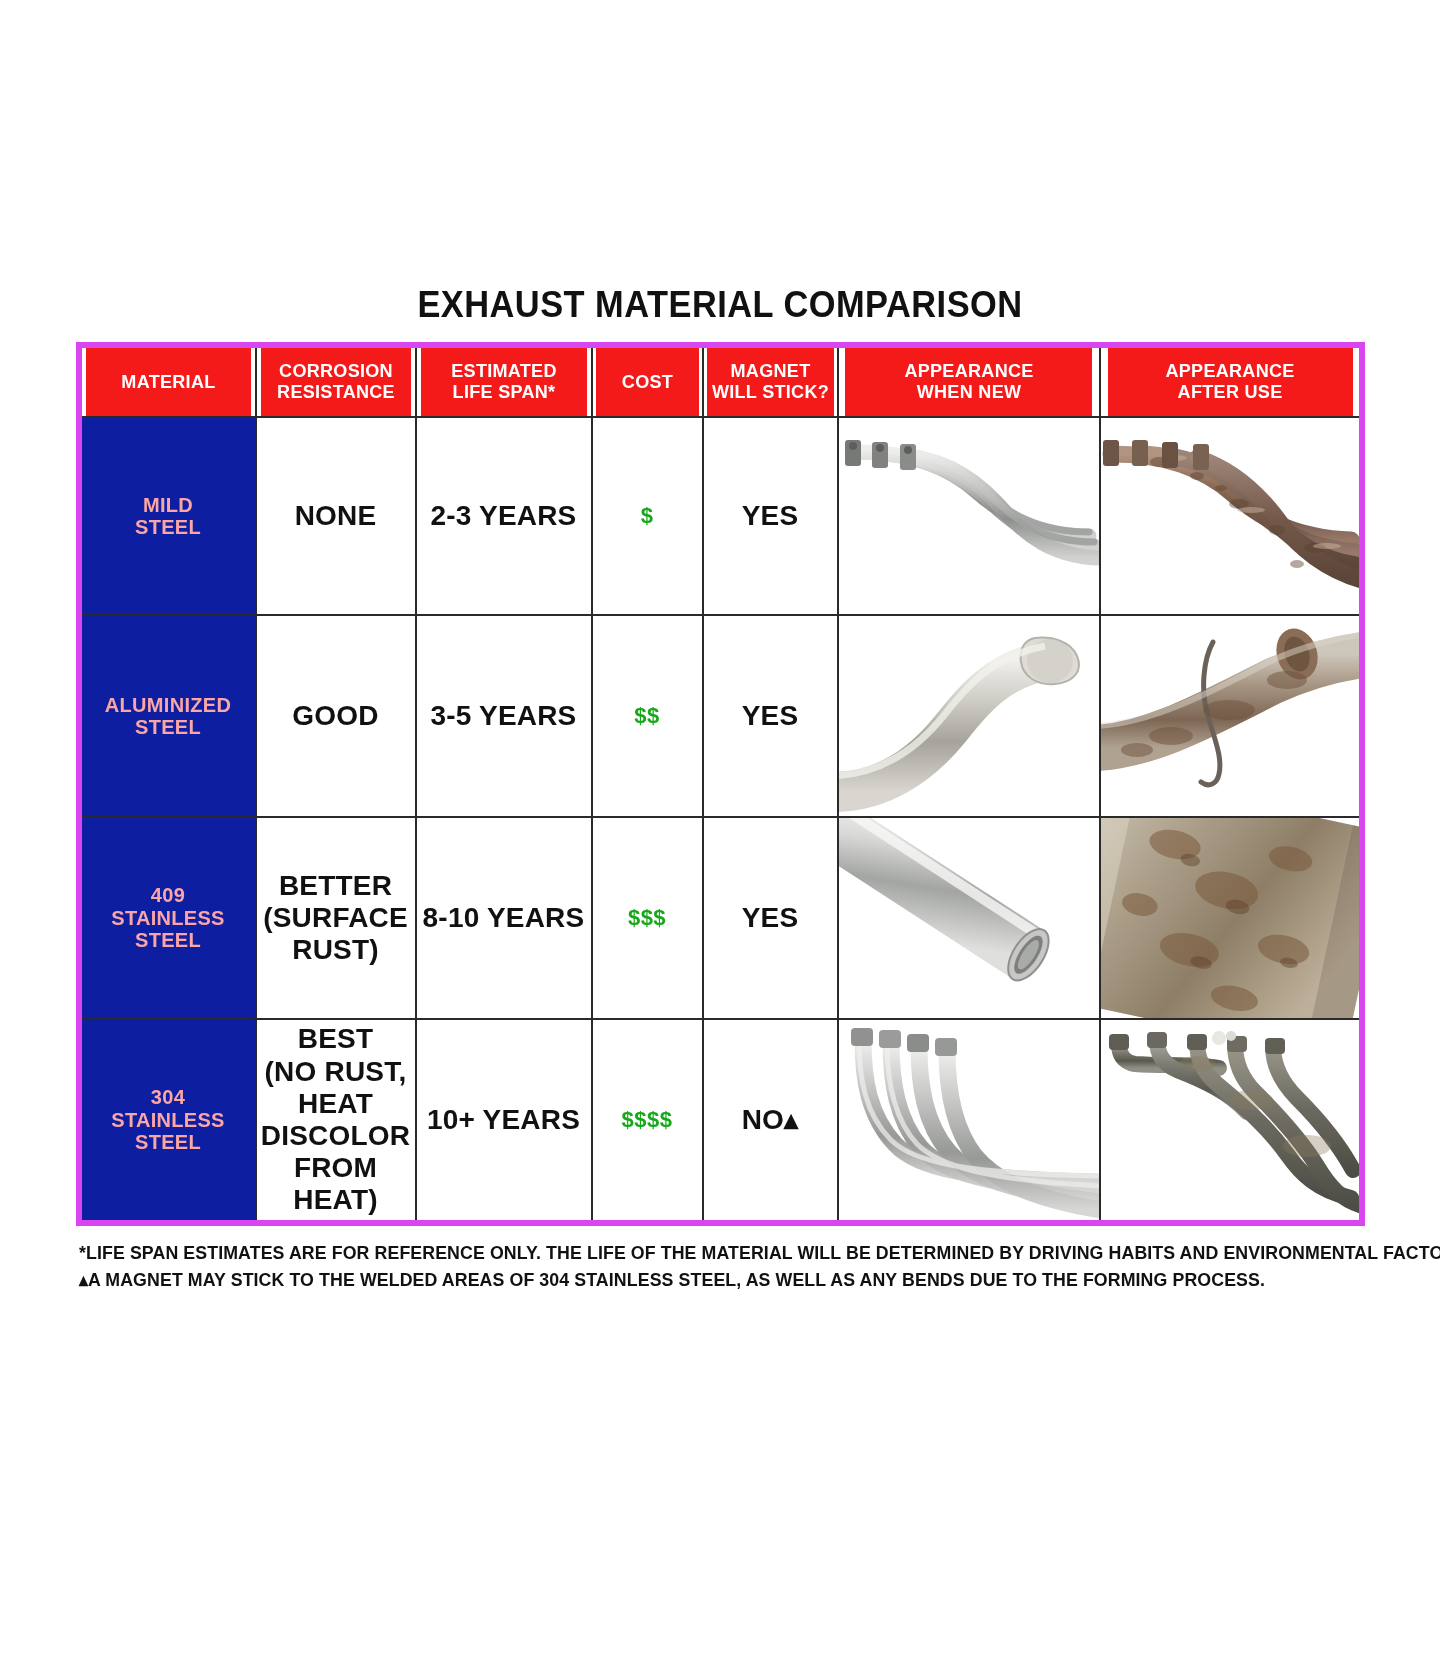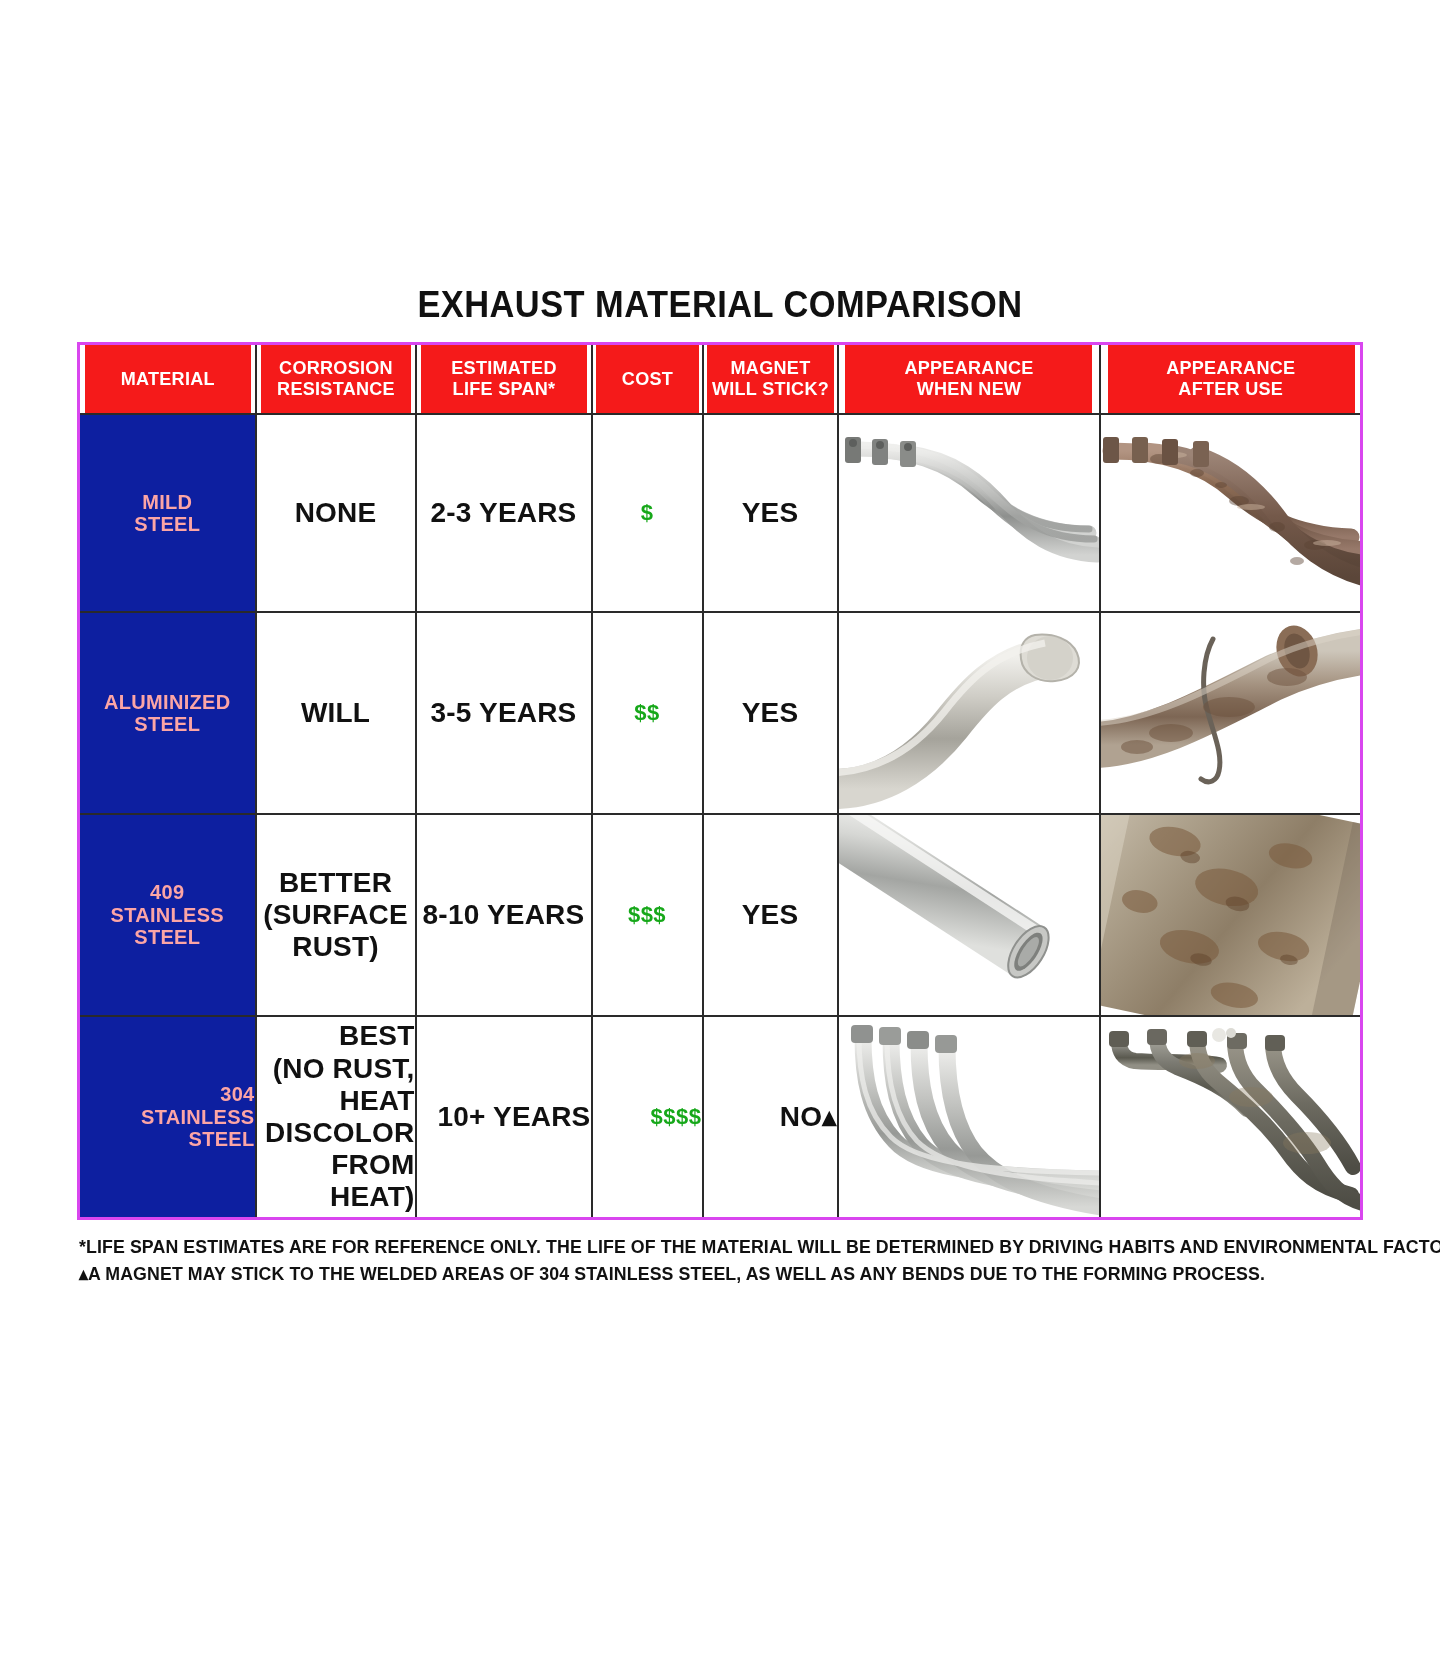--- a/index.html
+++ b/index.html
@@ -37,21 +37,21 @@
     color: #111111;
     font-family: "Liberation Sans Narrow", "Liberation Sans", sans-serif;
     transform: scaleX(0.93);
     margin-bottom: 16px;
   }
   table.cmp {
     border-collapse: collapse;
     width: 1283px;
     margin: 0 auto;
     table-layout: fixed;
-    border: 3px solid #d946ef;
+    border: 6px solid #d946ef;
   }
   table.cmp th, table.cmp td {
     border: 2px solid #2a2a2a;
     padding: 0;
     vertical-align: middle;
     text-align: center;
   }
   thead th {
     background: #f51a1a;
     color: #ffffff;
@@ -108,21 +108,21 @@
     letter-spacing: 0.1px;
     transform: scaleX(0.96);
     transform-origin: left center;
     font-family: "Liberation Sans Narrow", "Liberation Sans", sans-serif;
   }
   .footnotes div { white-space: nowrap; }
   
   tr.r1 td { height: 196px; }
   tr.r2 td { height: 200px; }
   tr.r3 td { height: 200px; }
-  tr.r4 td { height: 200px; text-align: right; }
+  tr.r4 td { height: 200px; }
   svg { display: block; }
 </style>
 </head>
 <body>
 
 <div id="page">
   <div id="infographic">
 
     <div class="title">EXHAUST MATERIAL COMPARISON</div>
 
@@ -263,21 +263,21 @@
               </svg>
             </div>
           </td>
         </tr>
 
         <tr class="r2">
           <td class="material">
             <span>ALUMINIZED</span><br>
             <span>STEEL</span>
           </td>
-          <td class="text">WILL</td>
+          <td class="text">GOOD</td>
           <td class="text">3-5 YEARS</td>
           <td class="text cost">$$</td>
           <td class="text">YES</td>
           <td class="photo">
             <div class="photo-inner">
               <svg viewBox="0 0 262 200" width="262" height="200" preserveAspectRatio="none">
                 <defs>
                   <linearGradient id="g_alum" x1="0" y1="0" x2="0" y2="1">
                     <stop offset="0%" stop-color="#f0efeb"></stop>
                     <stop offset="30%" stop-color="#cfcdc6"></stop>

